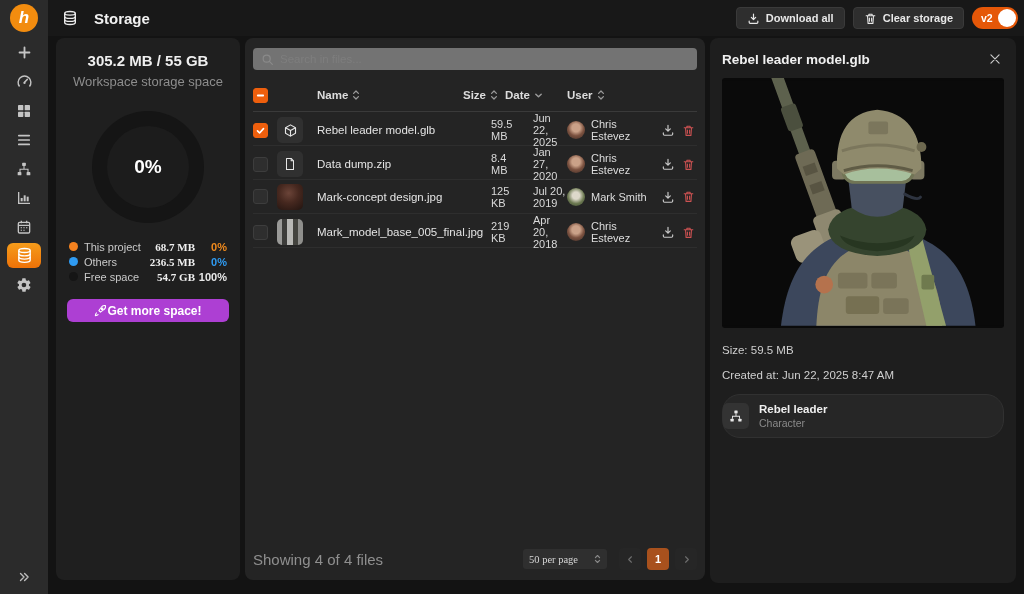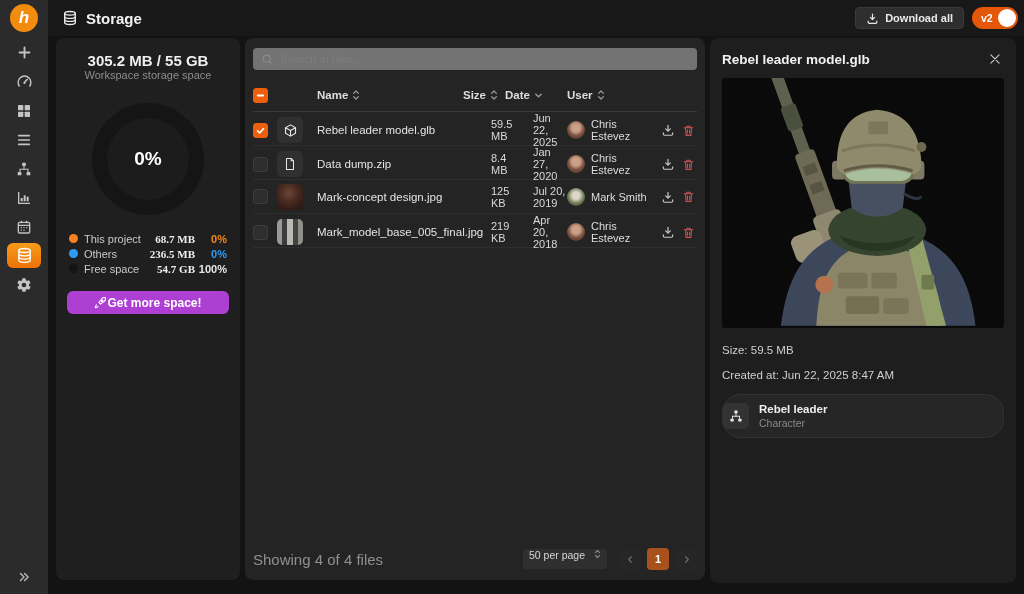--- a/index.html
+++ b/index.html
@@ -2,21 +2,21 @@
 <html><head>
 <meta charset="utf-8">
 <style>
   * { margin:0; padding:0; box-sizing:border-box; }
   body { background:#131313; font-family:"Liberation Sans", sans-serif; }
   .stage { position:relative; width:1024px; height:594px; background:#131313; overflow:hidden; }
 
   
   .topbar { position:absolute; left:48px; top:0; right:0; height:36px; background:#181818;
             display:flex; align-items:center; justify-content:space-between; padding:0 6px 0 14px; }
-  .title-wrap { display:flex; align-items:center; gap:8px; color:#ececec; }
+  .title-wrap { display:flex; align-items:center; gap:16px; color:#ececec; }
   .title-wrap h1 { font-size:15px; font-weight:bold; color:#f2f2f2; }
   .top-actions { display:flex; align-items:center; gap:8px; }
   .tb-btn { display:flex; align-items:center; gap:6px; height:22px; padding:0 10px; background:#2e2e2e;
             border:1px solid #3a3a3a; border-radius:4px; color:#e8e8e8; font-size:11px; font-weight:bold; cursor:pointer; }
   .toggle { position:relative; width:46px; height:22px; border-radius:11px; background:#e55708; cursor:pointer; }
   .toggle .t-label { position:absolute; left:9px; top:5px; font-size:10.5px; font-weight:bold; color:#fff; }
   .toggle .knob { position:absolute; right:2px; top:2px; width:18px; height:18px; border-radius:50%; background:#fff; }
 
   
   .sidebar { position:absolute; left:0; top:0; width:48px; height:594px; background:#2b2b2b;
@@ -28,21 +28,21 @@
   .s-item { width:34px; height:25px; display:flex; align-items:center; justify-content:center;
             color:#c4c4c4; border-radius:6px; cursor:pointer; }
   .s-item.active { background:linear-gradient(#f59c1b,#ee7208); color:#fff; }
   .collapse-btn { position:absolute; bottom:6px; left:0; width:48px; height:22px; display:flex;
                   align-items:center; justify-content:center; color:#bdbdbd; cursor:pointer; }
 
   
   .storage-panel { position:absolute; left:56px; top:38px; width:184px; height:542px; background:#1f1f1f;
                    border-radius:8px; padding-top:14px; text-align:center; }
   .usage-title { font-size:15px; font-weight:bold; color:#efefef; }
-  .usage-sub { font-size:11px; color:#8d8d8d; }
+  .usage-sub { font-size:13px; color:#8d8d8d; margin-top:5px; }
   .donut { width:112px; height:112px; border-radius:50%; background:#151515; margin:22px auto 0;
            display:flex; align-items:center; justify-content:center; }
   .donut-hole { width:82px; height:82px; border-radius:50%; background:#1c1c1c; display:flex;
                 align-items:center; justify-content:center; color:#fff; font-weight:bold; font-size:19px; }
   .legend { margin:16px 13px 0; }
   .legend-row { display:grid; grid-template-columns:15px 1fr auto 32px; align-items:center; height:15px;
                 font-size:11px; }
   .legend-dot { width:9px; height:9px; border-radius:50%; }
   .legend-label { text-align:left; color:#c9c9c9; }
   .legend-value { font-weight:bold; color:#efefef; text-align:right;font-family:Liberation Serif, serif; }
@@ -76,22 +76,22 @@
   .user-cell { display:flex; align-items:center; gap:6px; font-size:11px; color:#dedede; }
   .avatar { width:18px; height:18px; border-radius:50%; flex:0 0 auto; }
   .avatar.chris { background:radial-gradient(circle at 50% 38%, #caa188 0 28%, #7c5240 55%, #3a2a24 100%); }
   .avatar.mark { background:radial-gradient(circle at 50% 42%, #ddd8ca 0 26%, #6d7a52 58%, #33402a 100%); }
   .row-action { background:none; border:none; cursor:pointer; display:flex; align-items:center;
                 justify-content:center; padding:0; }
   .dl-ic { color:#c9c9c9; } .tr-ic { color:#cd5252; }
 
   .files-footer { position:absolute; bottom:10px; left:8px; right:8px; display:flex; align-items:center; }
   .showing { flex:1; font-size:15px; color:#8f8f8f; }
-  .per-page { width:84px; height:20px; background:#2f2f2f; border-radius:3px; display:flex; align-items:flex-start;
-              justify-content:space-between; padding:0 6px; font-size:10.5px; color:#d6d6d6; cursor:pointer; }
+  .per-page { width:84px; height:20px; background:#2f2f2f; border-radius:3px; display:flex; align-items:center;
+              justify-content:space-between; padding:0 6px; font-size:10.5px; color:#d6d6d6; cursor:pointer;font-family:Liberation Serif, serif; }
   .pager { display:flex; align-items:center; gap:6px; margin-left:12px; }
   .pg-btn { width:22px; height:22px; border:none; border-radius:4px; background:#262626; color:#6f6f6f;
             display:flex; align-items:center; justify-content:center; cursor:pointer; }
   .pg-btn.current { background:#a8511d; color:#fff; font-size:11px; font-weight:bold; font-family:inherit; }
 
   
   .details-panel { position:absolute; left:710px; top:38px; width:306px; height:545px; background:#1e1e1e;
                    border-radius:8px; padding:12px; }
   .dp-head { display:flex; align-items:center; justify-content:space-between; }
   .dp-title { font-size:13.5px; font-weight:bold; color:#f0f0f0; }
@@ -225,20 +225,28 @@
     <div class="top-actions">
       <button class="tb-btn">
         <span>
             <svg width="13" height="13" viewBox="0 0 24 24" fill="none" stroke="currentColor" stroke-width="2.2" stroke-linecap="round" stroke-linejoin="round">
               <path d="M12 4v10m0 0l-4-4m4 4l4-4"></path>
               <path d="M4 17v2a2 2 0 0 0 2 2h12a2 2 0 0 0 2-2v-2"></path>
             </svg>
           </span>
         <span>Download all</span>
       </button>
+      <button class="tb-btn">
+        <span>
+            <svg width="13" height="13" viewBox="0 0 24 24" fill="none" stroke="currentColor" stroke-width="2" stroke-linecap="round" stroke-linejoin="round">
+              <path d="M4 7h16M9 7V4h6v3M6.5 7l1 14h9l1-14M10 11v6M14 11v6"></path>
+            </svg>
+          </span>
+        <span>Clear storage</span>
+      </button>
       <div class="toggle">
         <span class="t-label">v2</span>
         <span class="knob"></span>
       </div>
     </div>
   </header>
 
   <section class="storage-panel">
     <div class="usage-title">305.2 MB / 55 GB</div>
     <div class="usage-sub">Workspace storage space</div>

